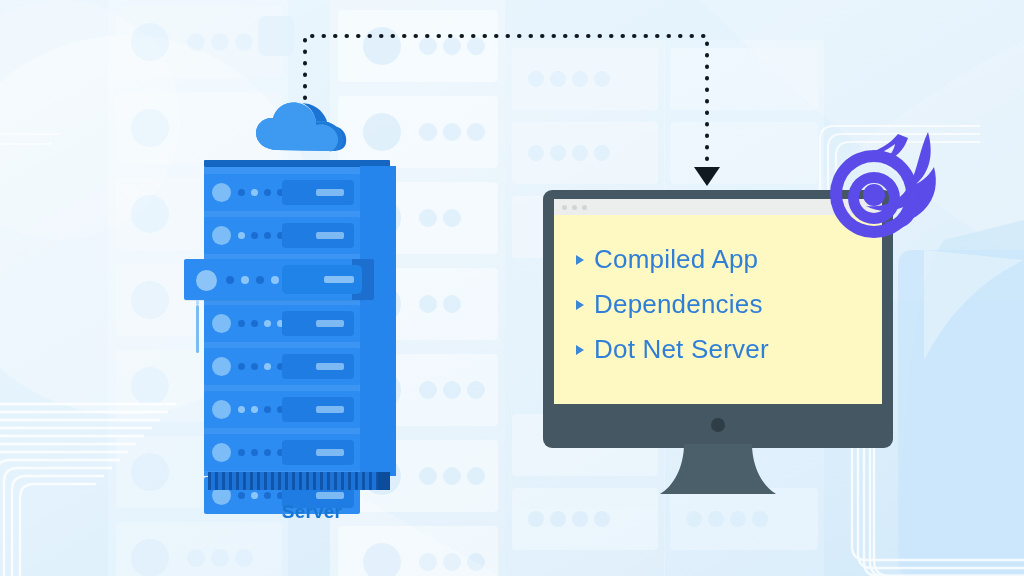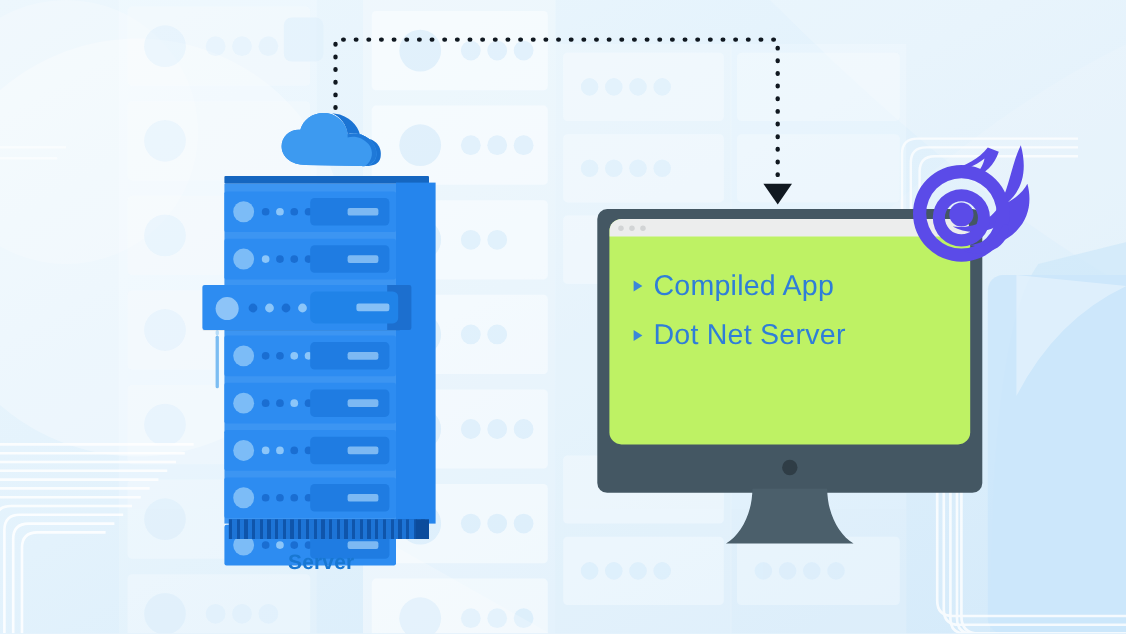--- a/index.html
+++ b/index.html
@@ -38,27 +38,27 @@
   .tray .bar{position:absolute;left:98px;top:6px;width:80px;height:29px;border-radius:5px;background:#2083e8;}
   .tray .bar span{position:absolute;right:8px;top:11px;width:30px;height:7px;border-radius:2px;background:#86c0f6;}
   .tray-shadow{position:absolute;left:168px;top:0;width:22px;height:41px;background:#1c6fcf;border-radius:0 2px 2px 0;}
   .base{position:absolute;left:12px;bottom:0;width:182px;height:18px;background:#1565c4;overflow:hidden;}
   .base .stripes{position:absolute;inset:0;
     background:repeating-linear-gradient(90deg,#0f55ab 0 3px,#1d74d6 3px 7px);}
   .base-cap{position:absolute;right:0;bottom:0;width:12px;height:18px;background:#0c4c9c;}
   .cloud{position:absolute;left:58px;top:-60px;width:96px;height:52px;}
   .tick{position:absolute;left:0;top:145px;width:3px;height:48px;background:#7bbdf2;border-radius:2px;}
   .tick2{position:absolute;left:0;top:140px;width:3px;height:5px;background:#b6dcf8;border-radius:2px;}
-  .server-label{position:absolute;left:192px;top:501px;width:200px;text-align:center;
+  .server-label{position:absolute;left:212px;top:501px;width:200px;text-align:center;
     font-size:19px;font-weight:bold;color:#1877d2;letter-spacing:.2px;}
 
   
   .monitor{position:absolute;left:543px;top:190px;width:350px;height:305px;}
   .bezel{position:absolute;left:0;top:0;width:350px;height:258px;background:#445763;border-radius:9px;}
-  .screen{position:absolute;left:11px;top:9px;width:328px;height:205px;background:#bef264;border-radius:11px;overflow:hidden;}
+  .screen{position:absolute;left:11px;top:9px;width:328px;height:205px;background:#fef9c3;border-radius:0;overflow:hidden;}
   .titlebar{position:absolute;left:0;top:0;width:328px;height:16px;background:#eceded;}
   .titlebar .tdots{position:absolute;left:8px;top:6px;display:flex;gap:5px;}
   .titlebar .tdots i{display:block;width:5px;height:5px;border-radius:50%;background:#d2d4d5;}
   .list{position:absolute;left:22px;top:38px;width:286px;}
   .li{display:flex;align-items:center;gap:10px;height:45px;}
   .li .tri{width:0;height:0;border-left:8px solid #3b87d8;
            border-top:5.5px solid transparent;border-bottom:5.5px solid transparent;flex:0 0 auto;}
   .li .txt{font-size:26px;color:#2f7ed8;letter-spacing:.2px;white-space:nowrap;}
   .chin-dot{position:absolute;left:50%;top:228px;margin-left:-7px;width:14px;height:14px;border-radius:50%;background:#2f3d46;}
   .stand-svg{position:absolute;left:50%;top:254px;margin-left:-60px;}
@@ -390,20 +390,24 @@
               <i></i>
             </span>
         </div>
         <div class="list">
           <div class="li">
             <span class="tri"></span>
             <span class="txt">Compiled App</span>
           </div>
           <div class="li">
             <span class="tri"></span>
+            <span class="txt">Dependencies</span>
+          </div>
+          <div class="li">
+            <span class="tri"></span>
             <span class="txt">Dot Net Server</span>
           </div>
         </div>
       </div>
       <div class="chin-dot"></div>
     </div>
     <svg class="stand-svg" width="120" height="52" viewBox="0 0 120 52">
       <path d="M26 0 L94 0 C94 22 104 42 118 50 L2 50 C16 42 26 22 26 0 Z" fill="#4b5f6b"></path>
     </svg>
   </div>

